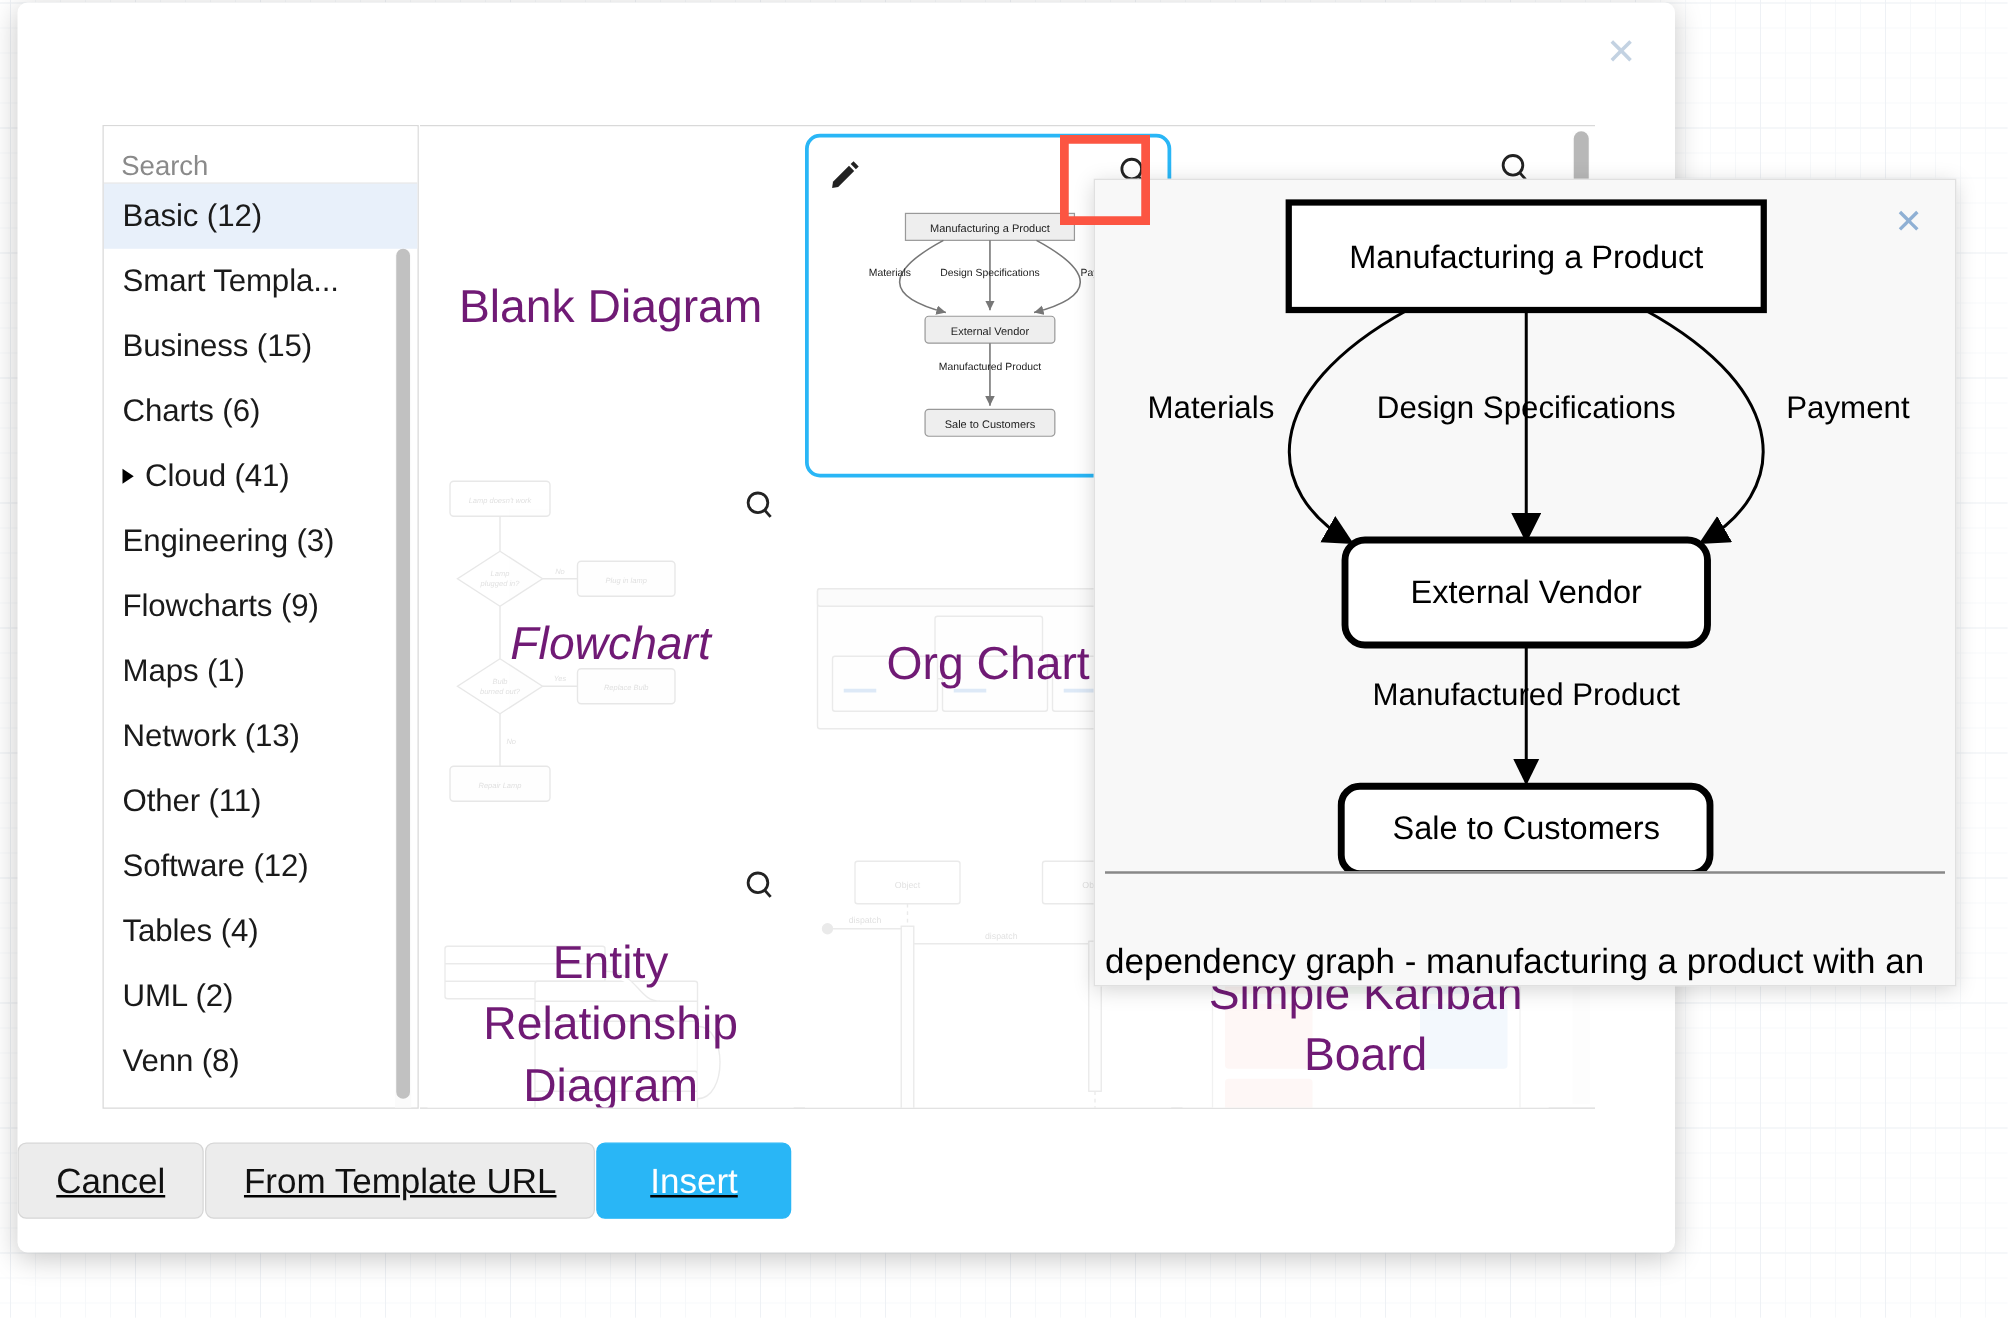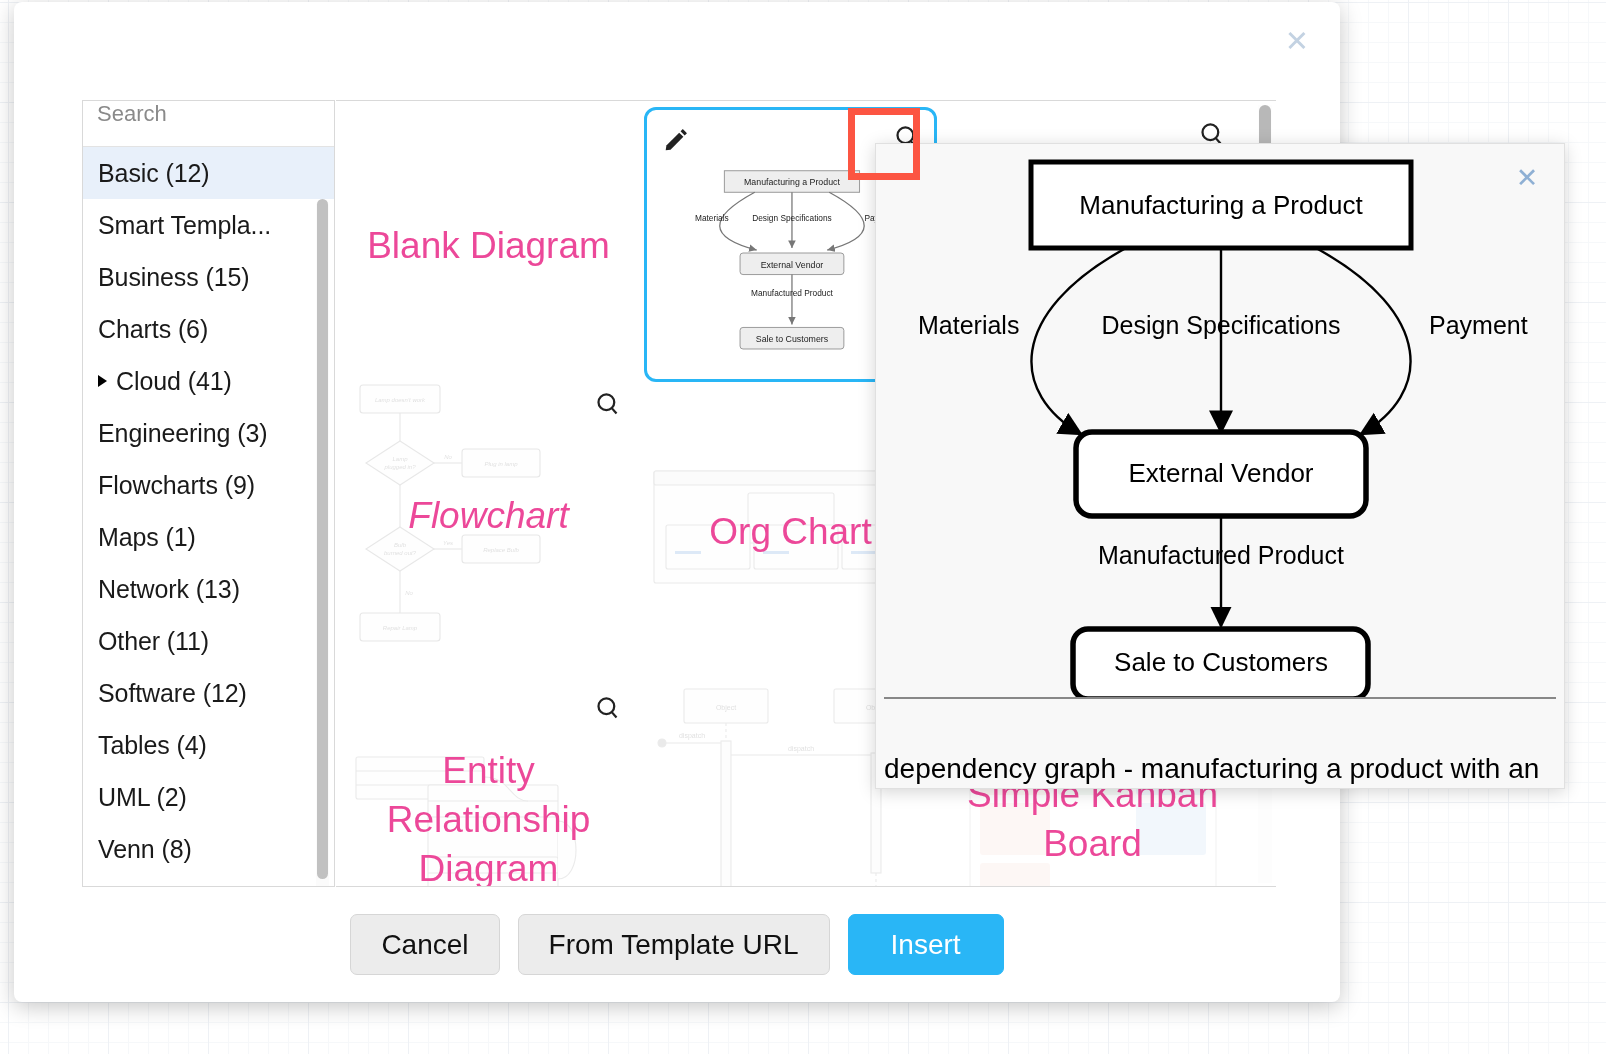--- a/index.html
+++ b/index.html
@@ -45,21 +45,21 @@
     position: absolute;
     left: 68px; top: 98px;
     width: 253px; height: 787px;
     border: 1px solid #d9d9d9;
     background: #fff;
     overflow: hidden;
   }
   #search-row {
     height: 46px;
     border-bottom: 1px solid #e3e3e3;
-    display: flex; align-items: flex-start;
+    display: flex; align-items: flex-end;
     padding: 0 12px 0 14px;
     background: #fff;
   }
   #search-input {
     flex: 1; border: none; outline: none;
     font-size: 22px; color: #333;
     font-family: "Liberation Sans", sans-serif;
     background: transparent;
   }
   #search-input::placeholder { color: #8a8a8a; }
@@ -121,21 +121,21 @@
     border: 3px solid #29b6f6;
     border-radius: 12px;
   }
   .tile-label {
     position: absolute;
     left: 0; right: 0; top: 50%;
     transform: translateY(-50%);
     text-align: center;
     font-size: 37px;
     line-height: 49px;
-    color: #ec4899;
+    color: #701a75;
     pointer-events: none;
     z-index: 4;
   }
   .zoom-icon {
     position: absolute;
     right: 14px; top: 14px;
     width: 27px; height: 27px;
     z-index: 5; cursor: pointer;
   }
   .edit-icon {
@@ -169,22 +169,23 @@
     width: 72px; height: 72px;
     border: 7px solid #fc5542;
     z-index: 30;
     pointer-events: none;
   }
 
   
   #footer {
     position: absolute;
     left: 0; right: 0; bottom: 27px;
-    display: flex; justify-content: center; align-items: center;
-    gap: 18px;
+    display: flex; align-items: center;
+    gap: 1px;
+    text-decoration: underline;
   }
   .btn {
     font-size: 28px;
     font-family: "Liberation Sans", sans-serif;
     border-radius: 7px;
     border: 1px solid #d6d6d6;
     background: #ececec;
     color: #111;
     padding: 12px 30px;
     cursor: pointer;

